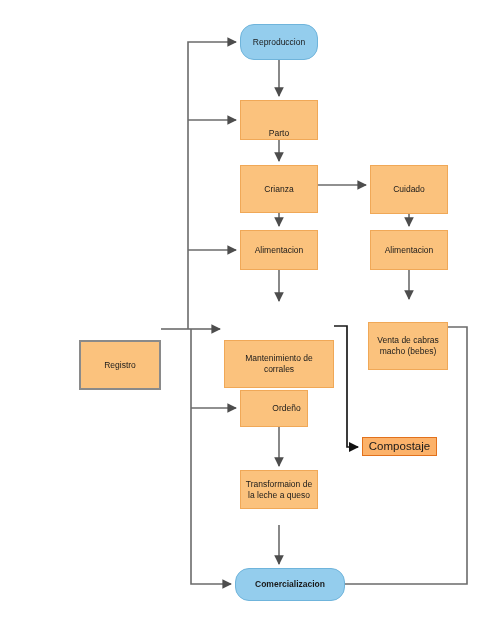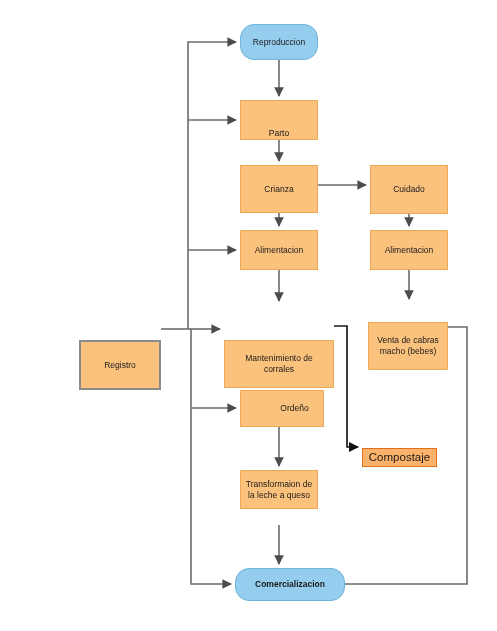--- a/index.html
+++ b/index.html
@@ -140,25 +140,25 @@
 
   <div class="node node-proc" style="left:368px;top:303px;width:80px;height:48px;margin-top:19px;">
     <span class="node-label">Venta de cabras
 macho (bebes)</span>
   </div>
 
   <div class="node node-registro" style="left:79px;top:304px;width:82px;height:50px;">
     <span class="node-label">Registro</span>
   </div>
 
-  <div class="node node-proc" style="left:240px;top:390px;width:84px;height:37px;padding-left:25px;">
+  <div class="node node-proc" style="left:240px;top:390px;width:68px;height:37px;padding-left:25px;">
     <span class="node-label">Ordeño</span>
   </div>
 
-  <div class="node node-compost" style="left:362px;top:448px;width:75px;height:19px;">
+  <div class="node node-compost" style="left:362px;top:437px;width:75px;height:19px;">
     <span class="node-label">Compostaje</span>
   </div>
 
   <div class="node node-proc" style="left:240px;top:470px;width:78px;height:39px;">
     <span class="node-label">Transformaion de
 la leche a queso</span>
   </div>
 
   <div class="node node-term" style="left:235px;top:568px;width:110px;height:33px;font-weight:bold;">
     <span class="node-label">Comercializacion</span>

